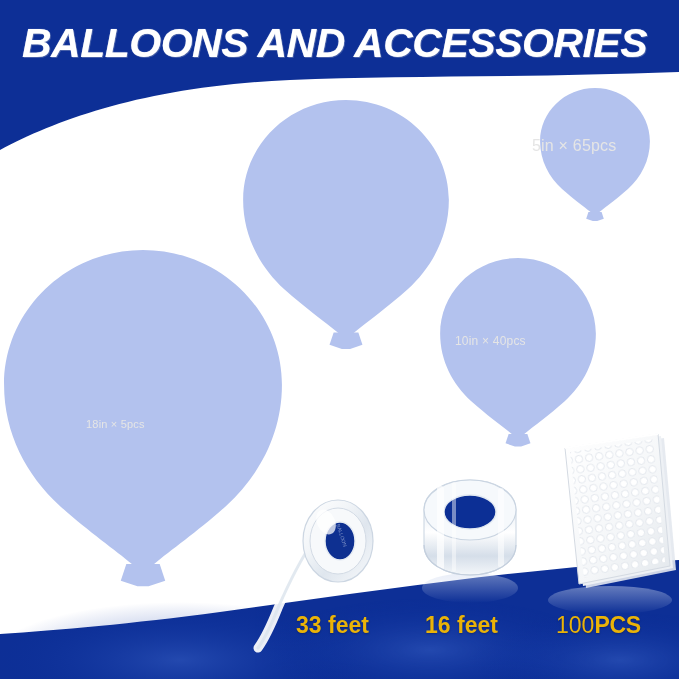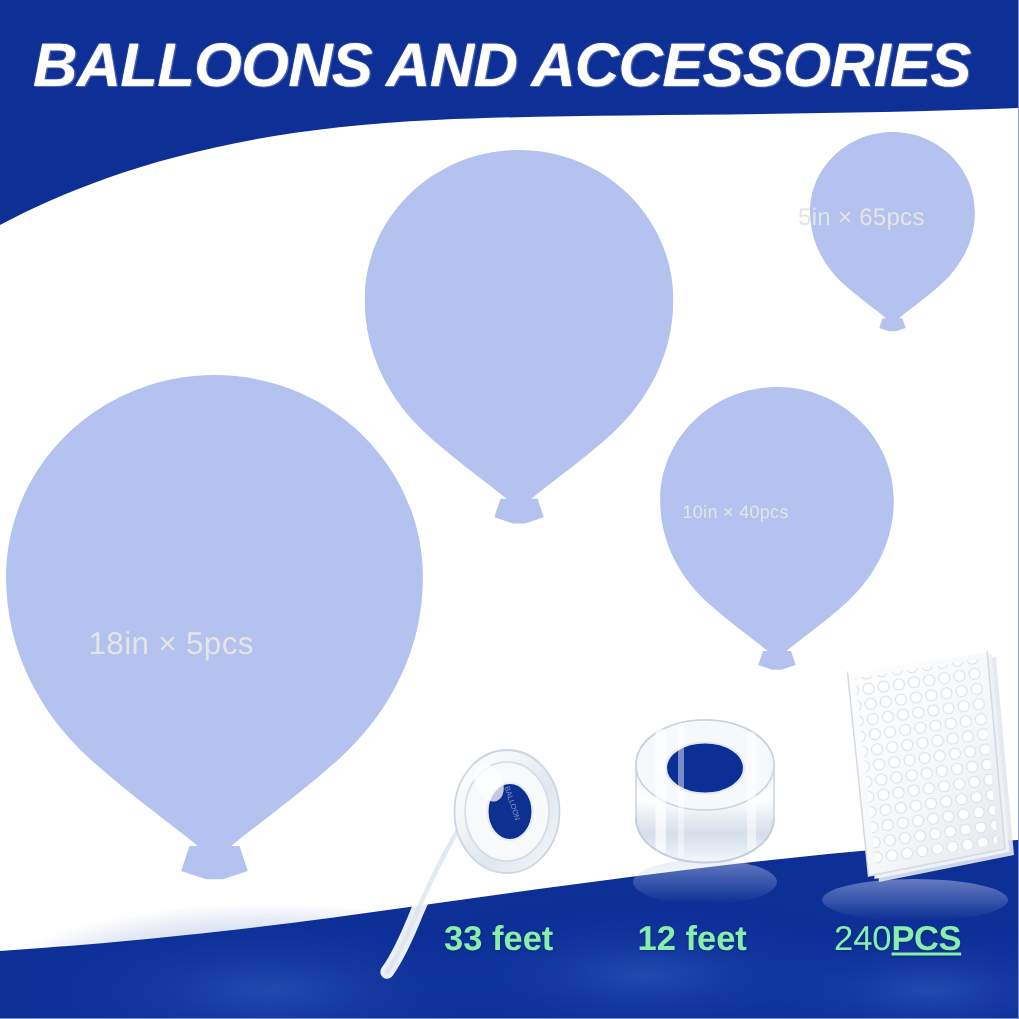--- a/index.html
+++ b/index.html
@@ -45,38 +45,38 @@
 
   .bal-label {
     position: absolute;
     color: #e5e5e5;
     font-size: 17px;
     font-weight: normal;
     white-space: nowrap;
     letter-spacing: 0.2px;
     z-index: 5;
   }
-  .bal-label.l18 { left: 59px;  top: 418px; font-size: 21px; }
+  .bal-label.l18 { left: 86px;  top: 418px; font-size: 11px; }
   .bal-label.l12 { left: 272px; top: 210px; font-size: 17.5px; }
   .bal-label.l10 { left: 455px; top: 334px; font-size: 12px; }
   .bal-label.l5  { left: 532px; top: 137px; font-size: 16px; }
 
   .acc-label {
     position: absolute;
-    color: #86efac;
+    color: #eab308;
     font-size: 23px;
     font-weight: bold;
     white-space: nowrap;
     z-index: 6;
     text-shadow: 0 1px 2px rgba(0,0,0,0.25);
   }
   .acc-label.a33  { left: 296px; top: 612px; }
   .acc-label.a16  { left: 425px; top: 612px; }
   .acc-label.a160 { left: 556px; top: 612px; font-weight: normal; }
-  .acc-label.a160 .pcs { font-weight: bold; letter-spacing: -0.3px; text-decoration: underline; }
+  .acc-label.a160 .pcs { font-weight: bold; letter-spacing: -0.3px; }
 </style>
 </head>
 <body>
 
 <div id="poster">
 
   <svg id="bg-svg" class="layer-bg" viewBox="0 0 679 679">
     <defs>
       <linearGradient id="botGrad" x1="0" y1="0" x2="0" y2="1">
         <stop offset="0%" stop-color="#0B3099"></stop>
@@ -231,16 +231,16 @@
     </g>
   </svg>
 
   <div class="title">BALLOONS AND ACCESSORIES</div>
 
   <div class="bal-label l18">18in × 5pcs</div>
   <div class="bal-label l10">10in × 40pcs</div>
   <div class="bal-label l5">5in × 65pcs</div>
 
   <div class="acc-label a33">33 feet</div>
-  <div class="acc-label a16">12 feet</div>
-  <div class="acc-label a160"><span>240</span><span class="pcs">PCS</span></div>
+  <div class="acc-label a16">16 feet</div>
+  <div class="acc-label a160"><span>100</span><span class="pcs">PCS</span></div>
 
 </div>
 
 </body></html>

